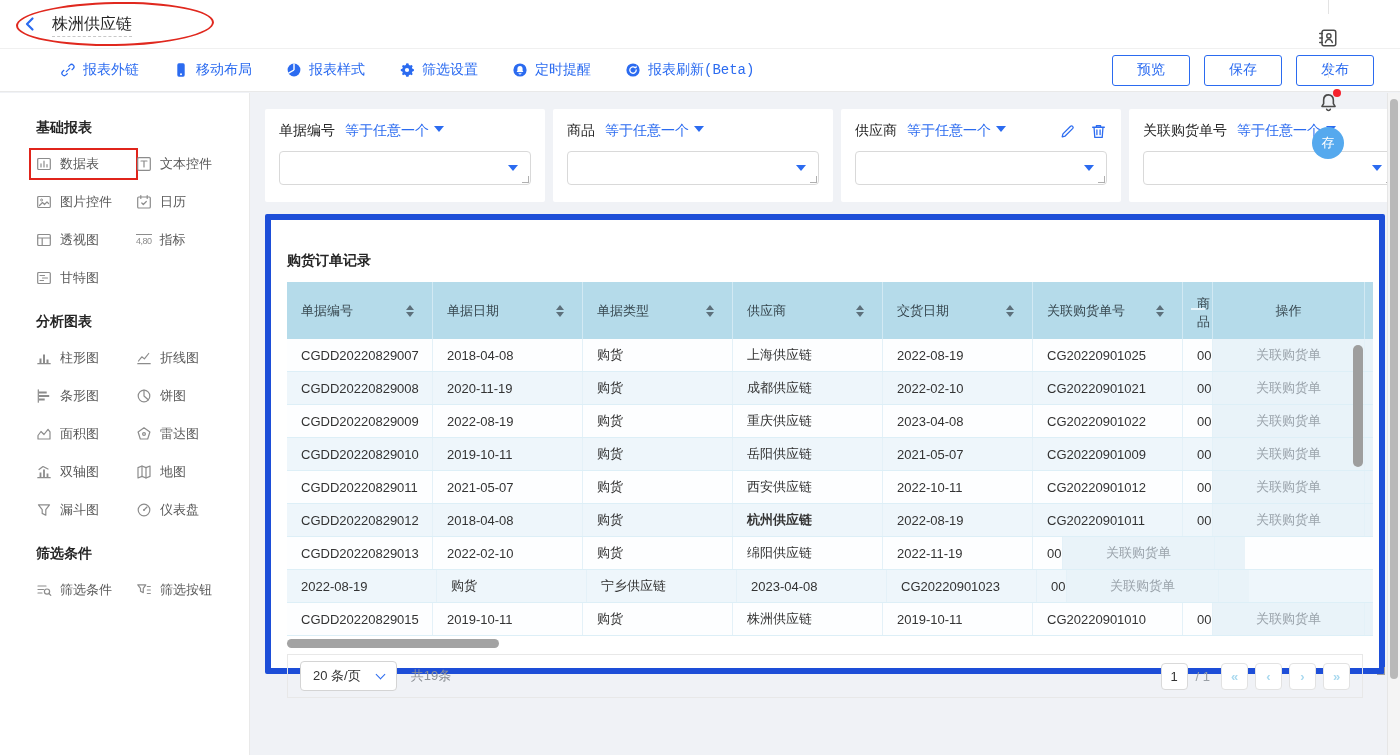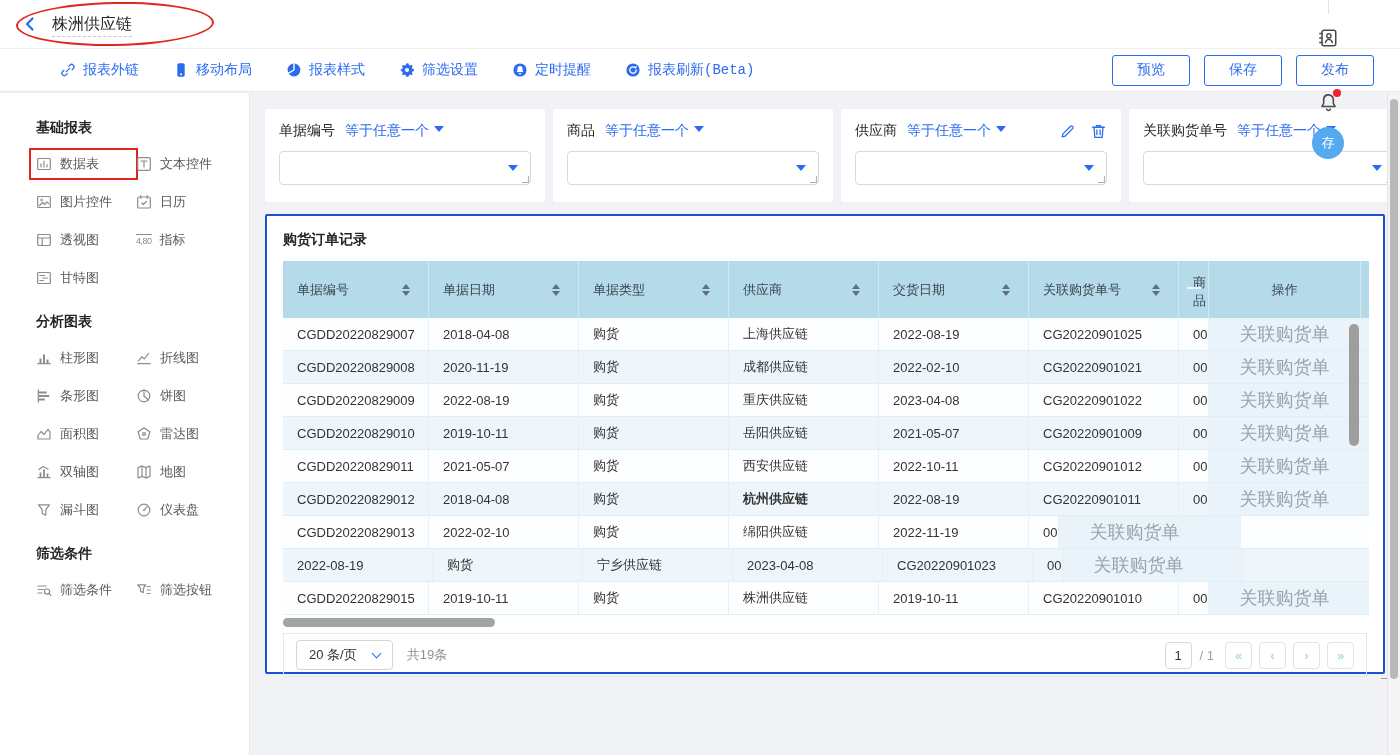--- a/index.html
+++ b/index.html
@@ -45,39 +45,39 @@
   .f-label { color:#262626; }
   .f-cond { color:#2b6bf0; margin-left:10px; cursor:pointer; }
   .caret-dn { display:inline-block; width:0; height:0; border:5px solid transparent; border-top:6px solid #2b6bf0; margin-left:5px; vertical-align:-2px; }
   .f-actions { margin-left:auto; display:flex; gap:14px; color:#2b6bf0; }
   .f-actions span { cursor:pointer; display:flex; }
   .f-select { position:relative; margin-top:11px; height:34px; border:1px solid #d9d9d9; border-radius:4px; background:#fff; }
   .f-select .caret-dn { position:absolute; right:12px; top:13px; }
   .rs-corner { position:absolute; right:1px; bottom:1px; width:7px; height:7px; border-right:1px solid #b0b0b0; border-bottom:1px solid #b0b0b0; }
 
   
-  .table-card { position:relative; margin:12px 0 0 15px; width:1120px; height:460px; background:#fff; border:2px solid #1d4ed8; border-radius:2px; padding:13px 16px; }
+  .table-card { position:relative; margin:12px 0 0 15px; width:1120px; height:460px; background:#fff; border:6px solid #1d4ed8; border-radius:2px; padding:30px 16px; }
   .tbl-title { font-size:14px; font-weight:bold; color:#262626; margin:2px 0 12px; }
   .tbl { position:relative; width:1086px; overflow:hidden; }
   .t-head { display:flex; background:#b5dbea; height:57px; }
   .th { display:flex; align-items:center; font-size:13px; color:#37474f; border-right:1px solid #d2e9f3; padding-left:14px; flex:none; }
   .th:last-child { border-right:none; }
   .sort { display:flex; flex-direction:column; gap:2px; margin-left:auto; margin-right:18px; cursor:pointer; }
   .sort i { width:0; height:0; border:4px solid transparent; display:block; }
   .sort .up { border-bottom:5px solid #5d707b; }
   .sort .dn { border-top:5px solid #5d707b; }
   .th.low { align-items:flex-end; padding-bottom:8px; position:relative; }
   .th .tick { position:absolute; top:26px; left:8px; width:14px; height:2px; background:#e8f5fb; }
   .th.op { justify-content:center; padding-left:0; align-items:center; }
   .t-row { display:flex; height:33px; border-bottom:1px solid #ddeff7; background:#fdfeff; }
   .t-row.alt { background:#eef6fb; }
   .td { font-size:13px; color:#333; display:flex; align-items:center; padding-left:14px; border-right:1px solid #e4f1f8; flex:none; overflow:hidden; white-space:nowrap; }
   .td:last-child { border-right:none; }
   .td.op { background:#e9f3f9; justify-content:center; padding-left:0; }
-  .op-link { color:#9aa3ab; font-size:18px; cursor:pointer; }
+  .op-link { color:#9aa3ab; font-size:13px; cursor:pointer; }
   .v-thumb { position:absolute; right:10px; top:63px; width:10px; height:122px; background:#9e9e9e; border-radius:5px; cursor:pointer; }
   .h-scroll { position:relative; height:10px; margin-top:3px; }
   .h-thumb { position:absolute; left:0; top:0; width:212px; height:9px; background:#a3a3a3; border-radius:4.5px; cursor:pointer; }
 
   
   .t-footer { margin-top:5px; height:44px; border:1px solid #e8e8e8; display:flex; align-items:center; padding:0 12px; }
   .psize { display:flex; align-items:center; gap:16px; border:1px solid #d4d4d4; border-radius:4px; height:30px; padding:0 12px; font-size:13px; color:#333; cursor:pointer; background:#fff; }
   .psize .chev { width:7px; height:7px; border-right:1.6px solid #2b6bf0; border-bottom:1.6px solid #2b6bf0; transform:rotate(45deg); margin-top:-3px; }
   .ptotal { color:#8c9196; font-size:13px; margin-left:14px; }
   .pager { margin-left:auto; display:flex; align-items:center; gap:7px; }

